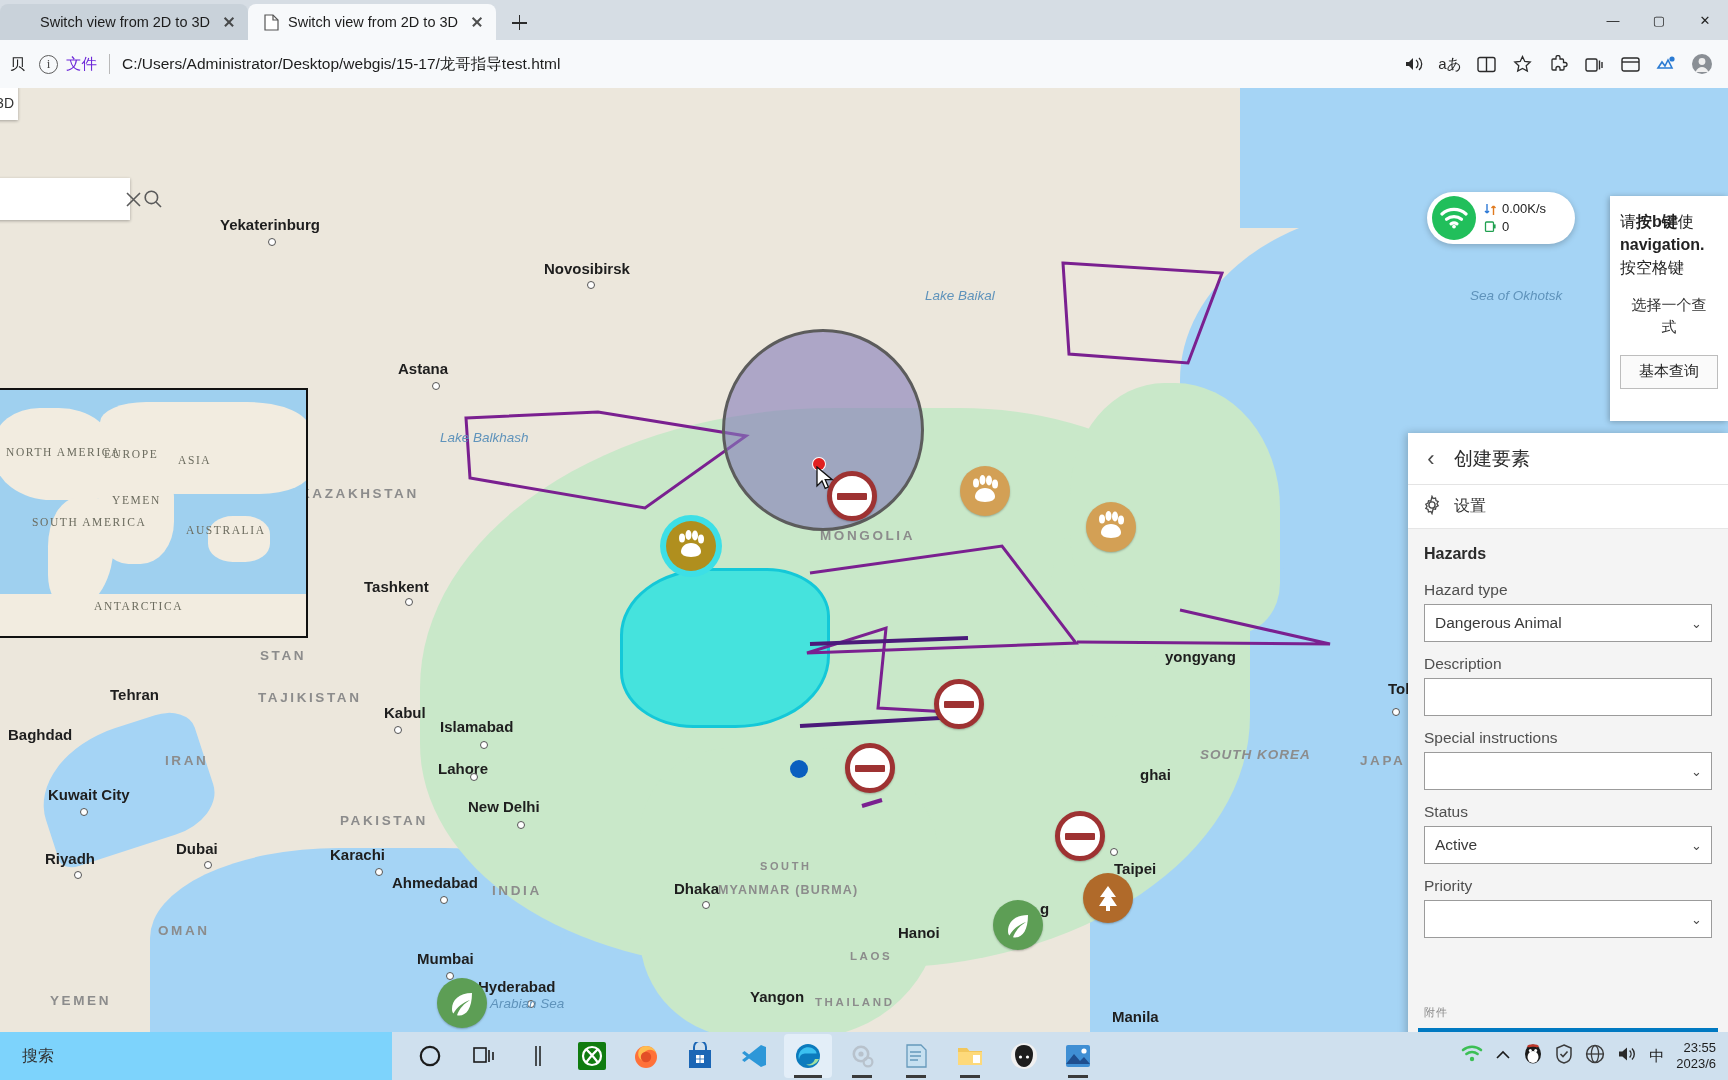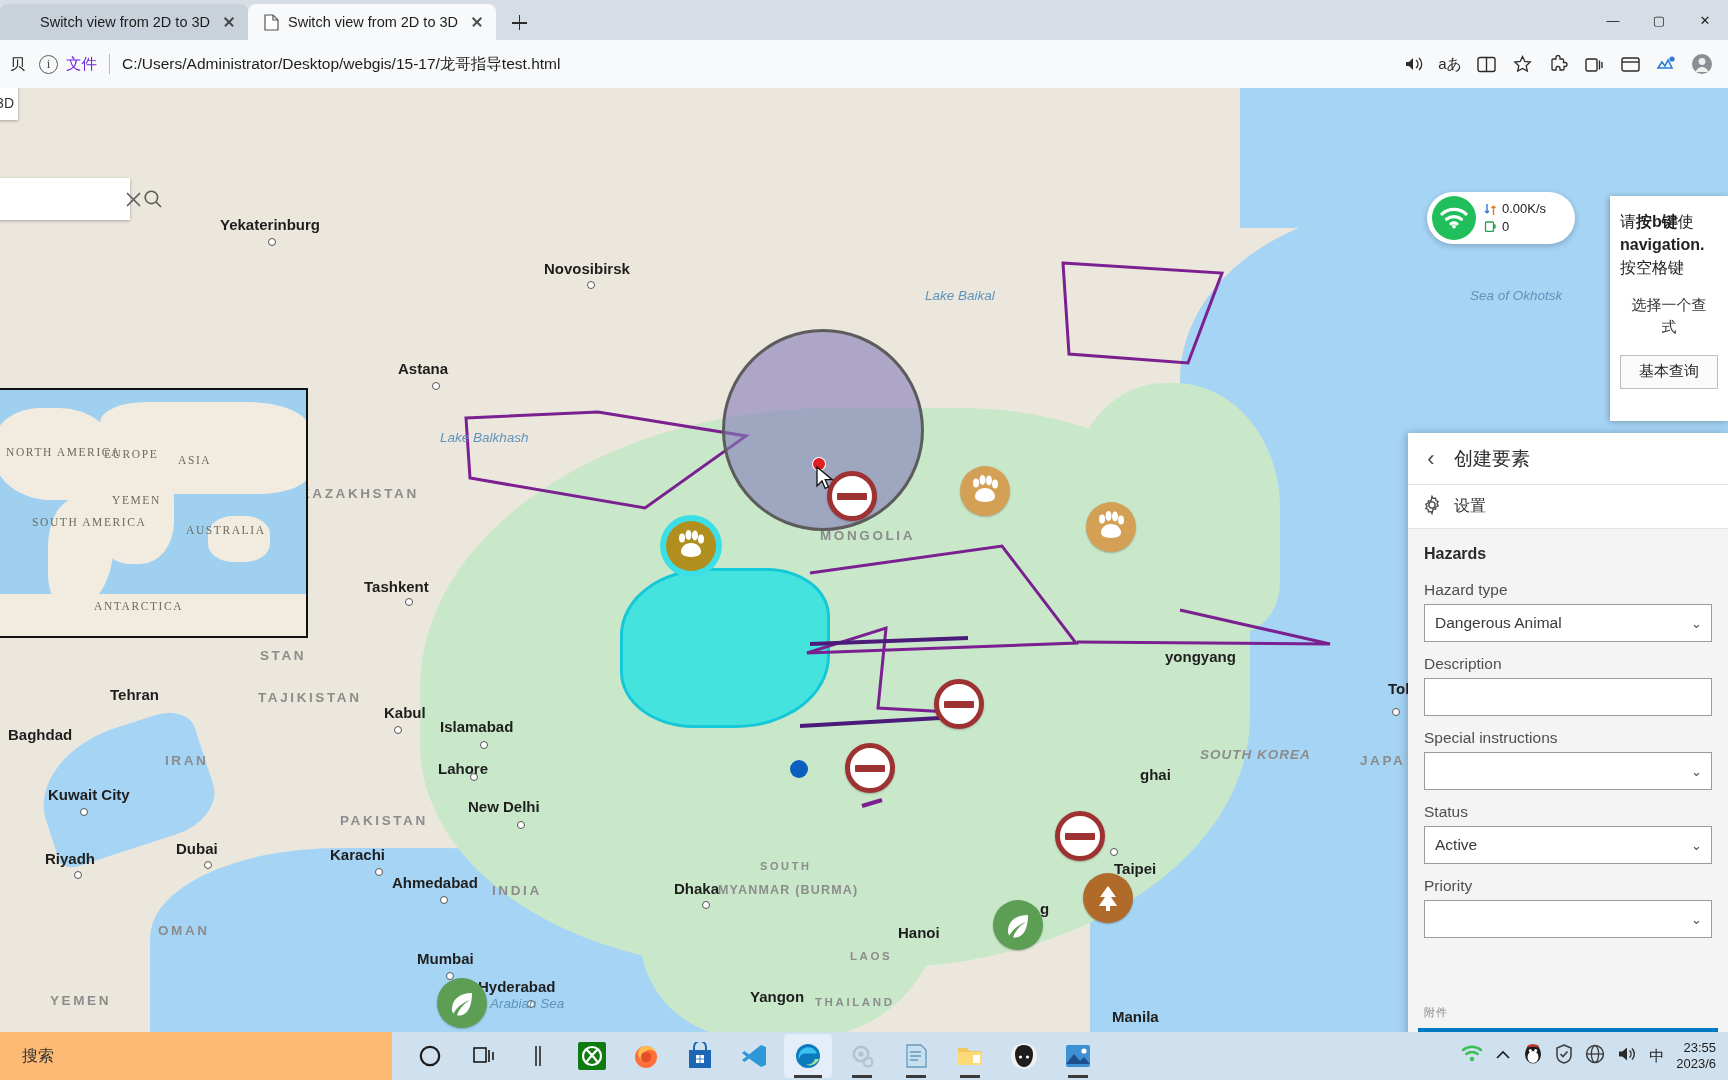--- a/index.html
+++ b/index.html
@@ -193,21 +193,21 @@
   .ns-rows { font-size:13px; color:#222; line-height:1.35;}
   .ns-row { display:flex; align-items:center; gap:5px; }
   .ns-mini { width:13px; height:13px; display:block;}
 
   
   .taskbar {
     position:absolute; left:0; bottom:0; width:1728px; height:48px;
     background:#cfe0ee; display:flex; align-items:center; z-index:40;
   }
   .tb-search {
-    width:392px; height:48px; background:#fdba74; display:flex; align-items:center;
+    width:392px; height:48px; background:#7dd3fc; display:flex; align-items:center;
     padding-left:22px; font-size:16px; color:#333;
   }
   .tb-icons { display:flex; align-items:center; gap:6px; padding-left:14px;}
   .tb-ico { width:48px; height:44px; display:flex; align-items:center; justify-content:center;
             position:relative; border-radius:4px;}
   .tb-ico.active { background:#e3eef8; }
   .tb-ico.active::after{ content:""; position:absolute; bottom:0px; left:10px; right:10px; height:3px; background:#3b3b3b;}
   .tb-ico.run::after{ content:""; position:absolute; bottom:0px; left:14px; right:14px; height:3px; background:#3b3b3b;}
   .tb-right { margin-left:auto; display:flex; align-items:center; gap:12px; padding-right:12px;}
   .tb-clock { font-size:13px; color:#1d1d1d; line-height:1.25; text-align:right;}

